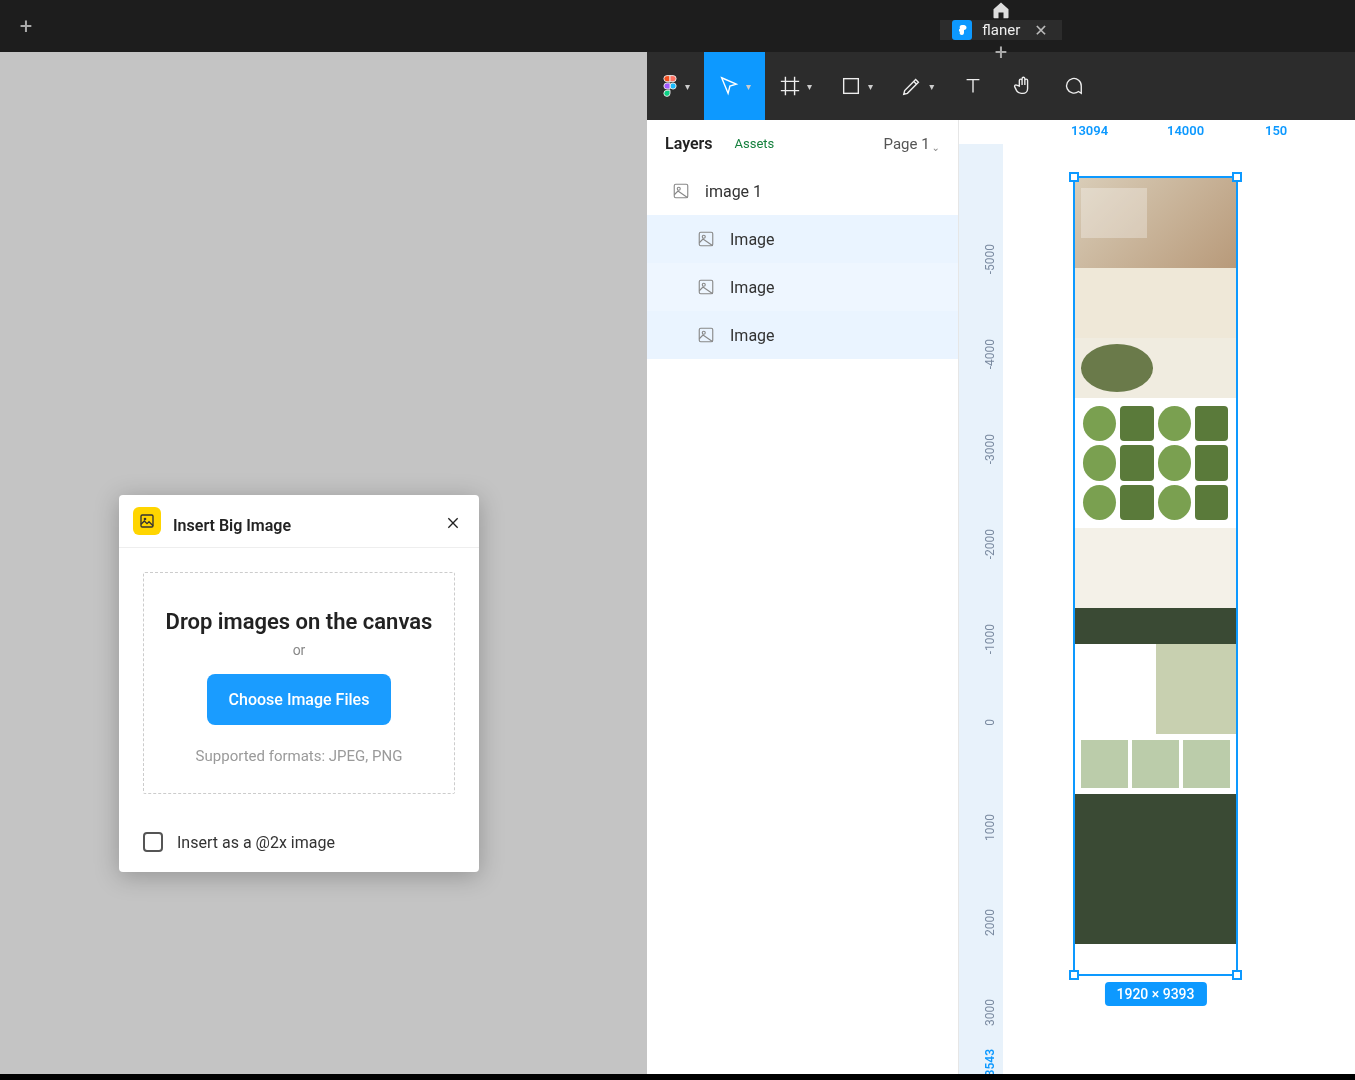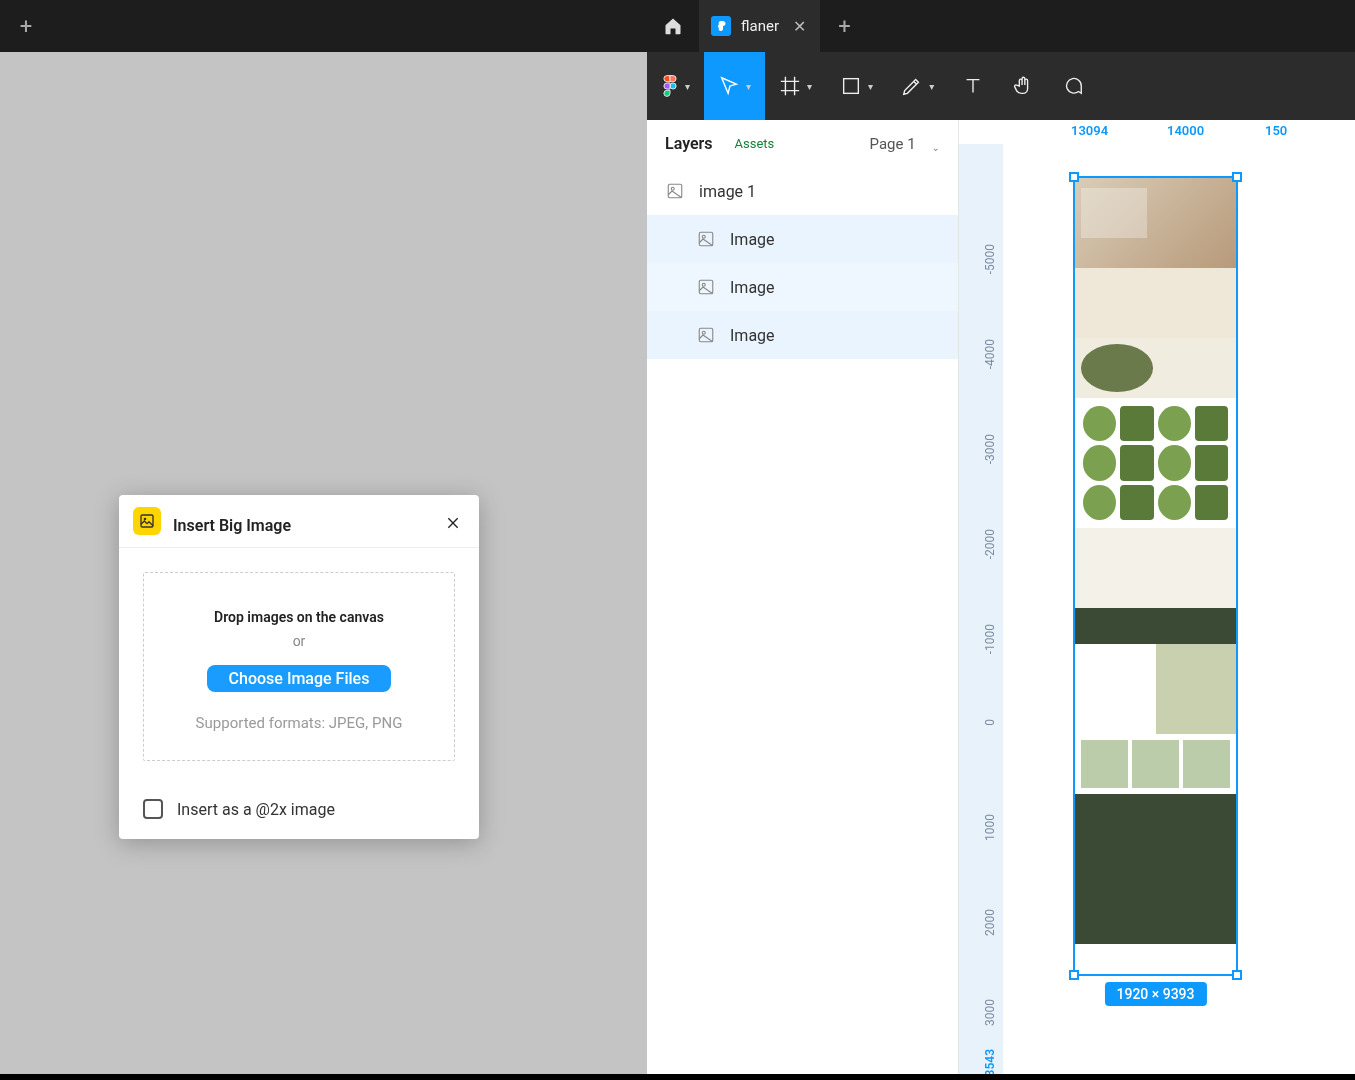--- a/index.html
+++ b/index.html
@@ -35,44 +35,44 @@
   .plugin-icon svg { width:16px; height:16px; }
   .plugin-title { font-size:16px; font-weight:600; color:#222; flex:1; }
   .plugin-close { width:24px; height:24px; display:flex; align-items:center; justify-content:center; cursor:pointer; }
   .plugin-close svg { width:16px; height:16px; stroke:#222; }
 
   .plugin-body { padding:24px; }
   .dropzone {
     border:1px dashed #ccc; border-radius:2px;
     padding:36px 20px 28px; text-align:center;
   }
-  .dz-line1 { font-size:14px; font-weight:600; color:#222; }
+  .dz-line1 { font-size:22px; font-weight:600; color:#222; }
   .dz-or   { font-size:14px; color:#888; margin-top:8px; }
   .dz-btn  {
-    display:inline-block; margin-top:16px; padding:4px 22px;
+    display:inline-block; margin-top:16px; padding:16px 22px;
     background:#1a9cff; color:#fff; font-size:16px; font-weight:500;
     border:none; border-radius:8px; cursor:pointer;
   }
   .dz-support { margin-top:22px; font-size:15px; color:#9a9a9a; }
 
   .plugin-footer {
     display:flex; align-items:center; padding:14px 24px 20px;
   }
   .plugin-footer .cb {
     width:20px; height:20px; border:2px solid #555; border-radius:4px; margin-right:14px;
   }
   .plugin-footer span { font-size:16px; color:#333; }
 
   
   .right-pane {
     position:absolute; left:647px; top:0; width:708px; height:1080px;
     background:#fff;
   }
   .fig-tabbar {
-    height:52px; background:#1d1d1d; display:flex; align-items:center;
+    height:52px; background:#1d1d1d; display:flex; align-items:center;flex-direction:column;
   }
   .fig-home {
     width:52px; height:52px; display:flex; align-items:center; justify-content:center;
   }
   .fig-home svg { width:20px; height:20px; fill:#ddd; }
   .fig-tab {
     height:52px; display:flex; align-items:center; padding:0 14px 0 12px;
     background:#2c2c2c; gap:10px;
   }
   .fig-tab .doc-icon {
@@ -109,25 +109,25 @@
   .layers-panel {
     width:312px; border-right:1px solid #e6e6e6; background:#fff;
     display:flex; flex-direction:column;
   }
   .lp-header {
     display:flex; align-items:center; padding:14px 18px;
   }
   .lp-header .t-layers { font-size:16px; font-weight:600; color:#222; margin-right:22px; }
   .lp-header .t-assets { font-size:13px; color:#15803d; }
   .lp-header .spacer { flex:1; }
-  .lp-header .page { font-size:15px; color:#555; display:flex; align-items:flex-end; gap:16px;}
+  .lp-header .page { font-size:15px; color:#555; display:flex; align-items:flex-end; gap:2px;}
   .lp-header .page .chev { font-size:10px; color:#888; }
 
   .layer-row {
-    display:flex; align-items:center; height:48px; padding-left:18px;
+    display:flex; align-items:center; height:48px; padding-left:24px;
     gap:14px; font-size:16px; color:#333;
   }
   .layer-row.frame-row { background:#e6f3ff; }
   .layer-row.child { padding-left:49px; background:#eaf4ff; }
   .layer-row.child.dimmer { background:#eef6ff; }
   .layer-row .ic { width:20px; height:20px; display:flex; align-items:center; justify-content:center; }
   .layer-row .ic svg { width:18px; height:18px; stroke:#888; fill:none; stroke-width:1.5; }
   .layer-row .frame-ic svg { stroke:#666; }
 
   

